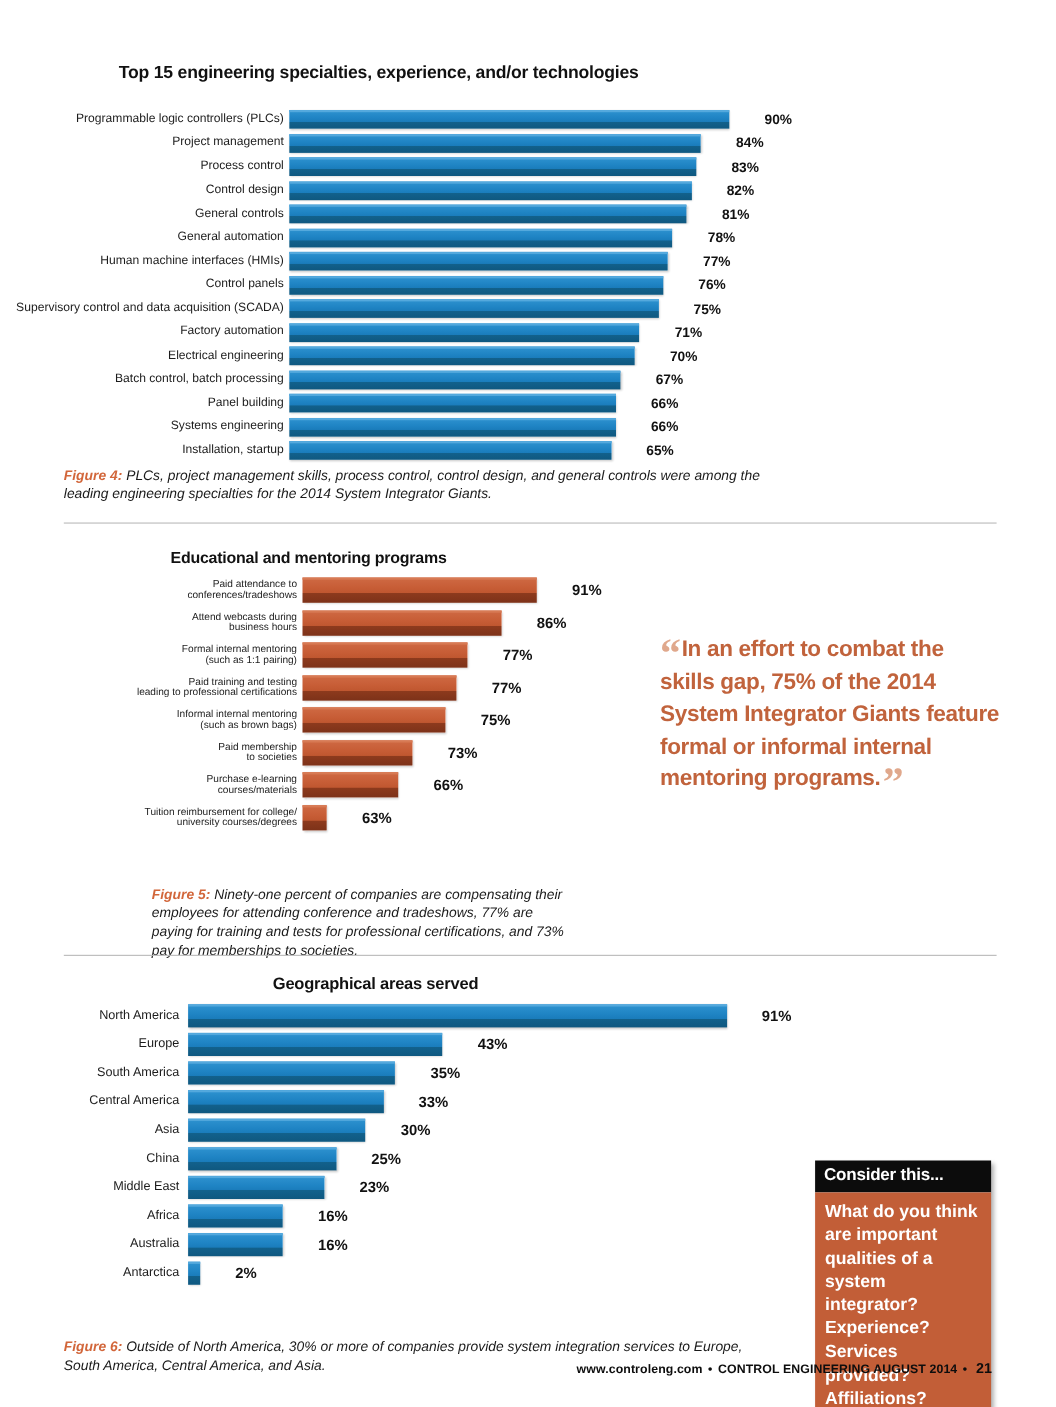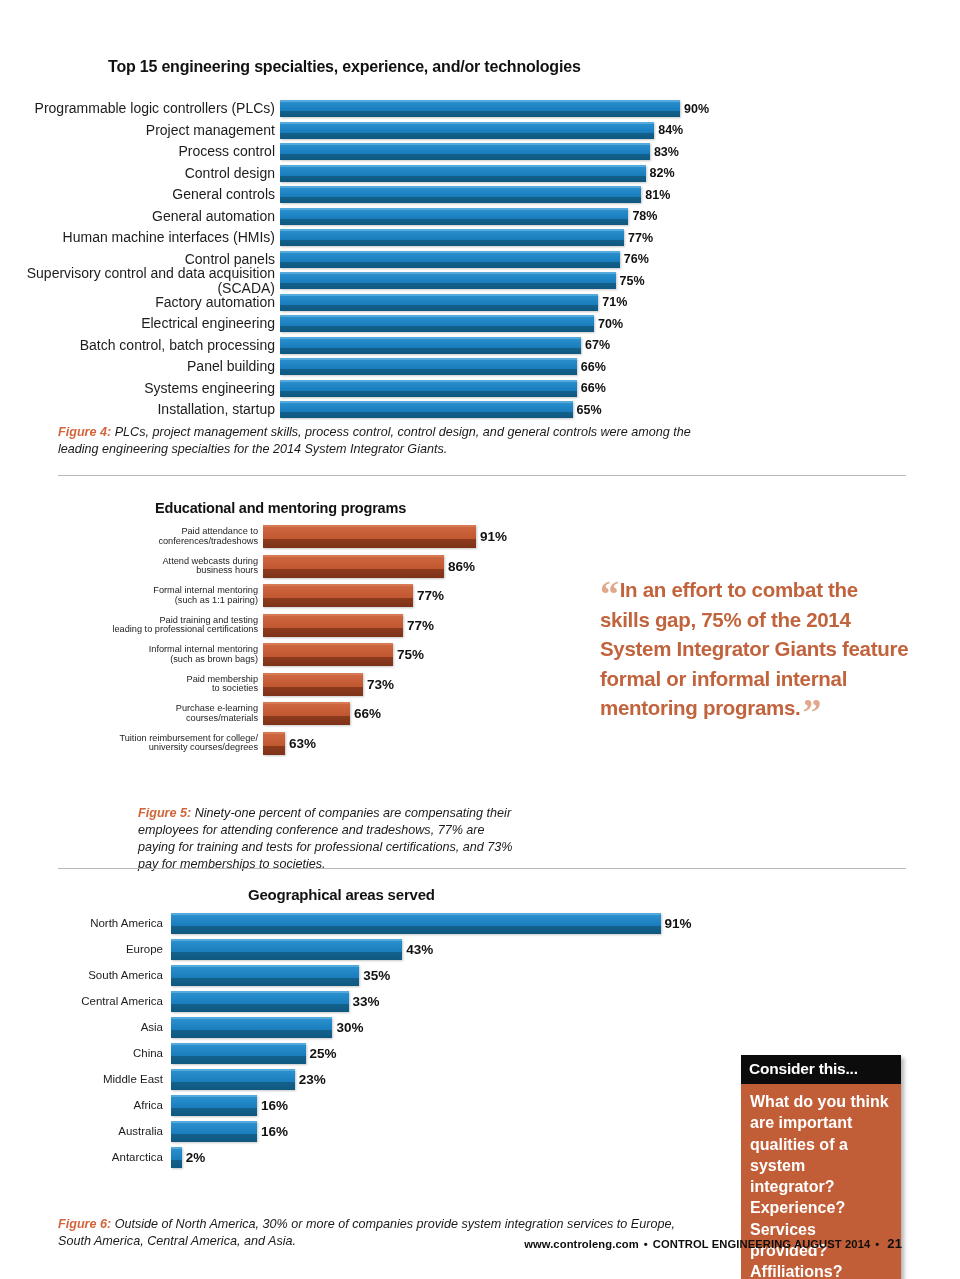--- a/index.html
+++ b/index.html
@@ -48,20 +48,21 @@
     line-height: 1.05;
     flex: 0 0 auto;
     padding-right: 5px;
     white-space: pre-line;
   }
   .bar-wrap {
     position: relative;
     flex: 1 1 auto;
     display: flex;
     align-items: center;
+    gap: 28px;
   }
   .bar {
     position: relative;
     box-sizing: border-box;
   }
   
   .bar.blue {
     background: linear-gradient(to bottom,
                 #2f93d0 0%, #1f84c4 42%, #1a7cbb 62%,
                 #12618c 63%, #0f5880 100%);
@@ -92,30 +93,30 @@
     font-weight: bold;
     color: #111111;
     padding-left: 4px;
     white-space: nowrap;
   }
 
   
   #chart1 { left: 0px; top: 86px; width: 720px; }
   #chart1 .rows { margin-top: 12px; }
   #chart1 .row { height: 21px; margin-bottom: 0.5px; }
-  #chart1 .cat-label { width: 258px; font-size: 14px; padding-left: 17px; }
+  #chart1 .cat-label { width: 258px; font-size: 11px; }
   #chart1 .bar { height: 17px; }
   #chart1 .val { font-size: 12.5px; }
 
   #title1 { position: absolute; left: 108px; top: 58px; }
 
   
   #chart2 { left: 0px; top: 522px; width: 560px; }
   #title2 { position: absolute; left: 155px; top: 500px; font-size: 14.5px; }
-  #chart2 .row { height: 29.5px; }
+  #chart2 .row { height: 29.5px; margin-left: 12px; }
   #chart2 .cat-label { width: 258px; font-size: 9.2px; }
   #chart2 .bar { height: 23px; }
   #chart2 .val { font-size: 13.5px; }
 
   
   #chart3 { left: 0px; top: 910px; width: 740px; }
   #title3 { position: absolute; left: 248px; top: 886px; font-size: 15px; }
   #chart3 .row { height: 26px; }
   #chart3 .cat-label { width: 163px; font-size: 11.5px; padding-right: 8px; }
   #chart3 .bar { height: 21px; }

